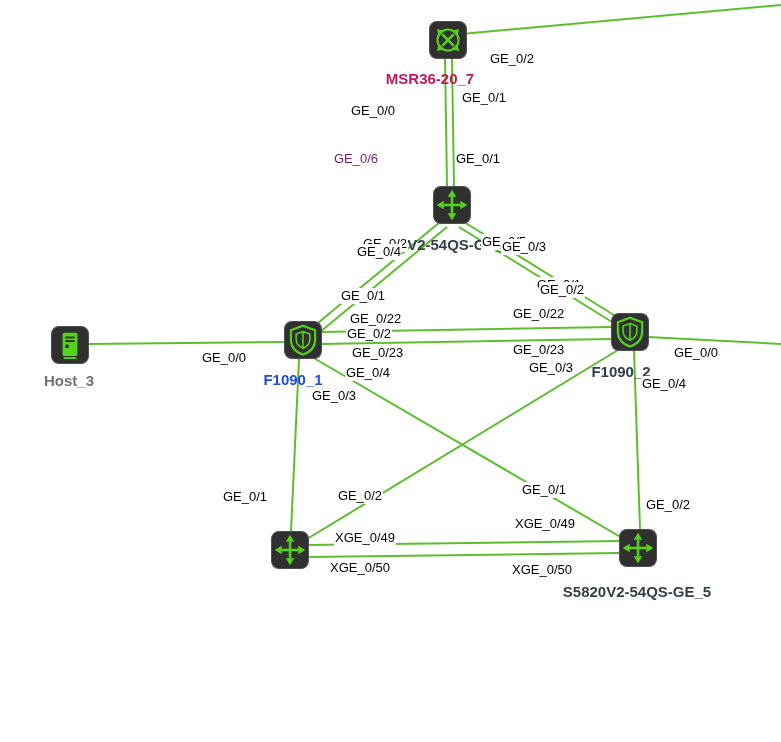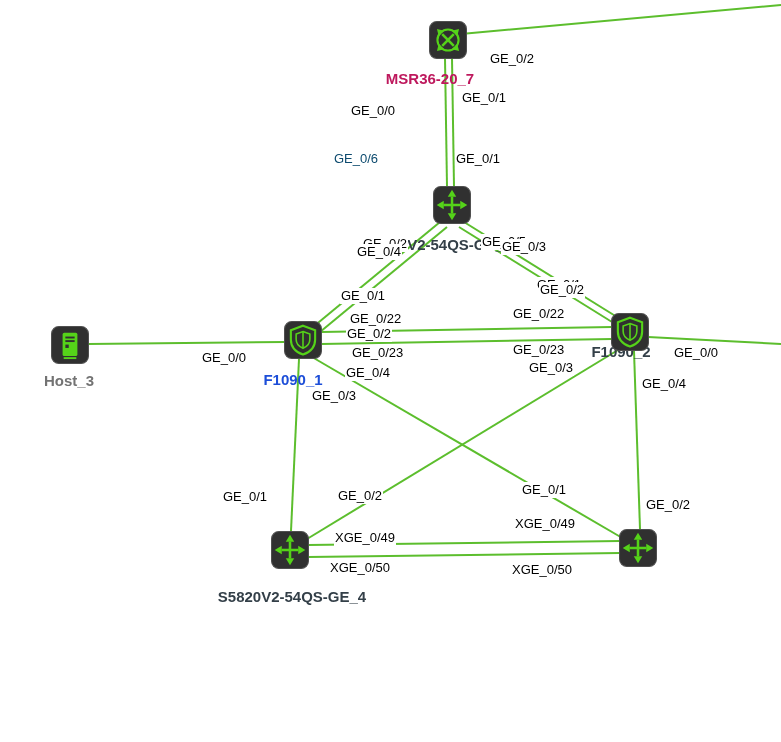--- a/index.html
+++ b/index.html
@@ -37,26 +37,26 @@
       <line x1="618" y1="350" x2="307" y2="539" stroke="#5cbe2d" stroke-width="2"></line>
       <line x1="634" y1="351" x2="640" y2="529" stroke="#5cbe2d" stroke-width="2"></line>
       <line x1="648" y1="337" x2="781" y2="344" stroke="#5cbe2d" stroke-width="2"></line>
       <line x1="308" y1="545" x2="620" y2="541" stroke="#5cbe2d" stroke-width="2"></line>
       <line x1="308" y1="557" x2="620" y2="553" stroke="#5cbe2d" stroke-width="2"></line>
     </svg>
     <div class="device-label" style="left:430px;top:70px;color:#be185d">MSR36-20_7</div>
     <div class="device-label" style="left:438px;top:236px;color:#333f48">S5820V2-54QS-GE_6</div>
     <div class="device-label" style="left:69px;top:372px;color:#737373">Host_3</div>
     <div class="device-label" style="left:293px;top:371px;color:#1d4ed8">F1090_1</div>
-    <div class="device-label" style="left:621px;top:343px;color:#333f48">F1090_2</div>
-    <div class="device-label" style="left:292px;top:588px;color:#333f48">S5820V2-54QS-GE_4</div>
+    <div class="device-label" style="left:621px;top:363px;color:#333f48">F1090_2</div>
+    <div class="device-label" style="left:637px;top:583px;color:#333f48">S5820V2-54QS-GE_5</div>
     <div class="port-label" style="left:489px;top:51px;color:#000000">GE_0/2</div>
     <div class="port-label" style="left:350px;top:103px;color:#000000">GE_0/0</div>
     <div class="port-label" style="left:461px;top:90px;color:#000000">GE_0/1</div>
-    <div class="port-label" style="left:333px;top:151px;color:#0c4a6e">GE_0/6</div>
+    <div class="port-label" style="left:333px;top:151px;color:#701a75">GE_0/6</div>
     <div class="port-label" style="left:455px;top:151px;color:#000000">GE_0/1</div>
     <div class="port-label" style="left:362px;top:236px;color:#000000">GE_0/2</div>
     <div class="port-label" style="left:356px;top:244px;color:#000000">GE_0/4</div>
     <div class="port-label" style="left:481px;top:234px;color:#000000">GE_0/5</div>
     <div class="port-label" style="left:501px;top:239px;color:#000000">GE_0/3</div>
     <div class="port-label" style="left:340px;top:288px;color:#000000">GE_0/1</div>
     <div class="port-label" style="left:346px;top:326px;color:#000000">GE_0/2</div>
     <div class="port-label" style="left:536px;top:277px;color:#000000">GE_0/1</div>
     <div class="port-label" style="left:539px;top:282px;color:#000000">GE_0/2</div>
     <div class="port-label" style="left:201px;top:350px;color:#000000">GE_0/0</div>

